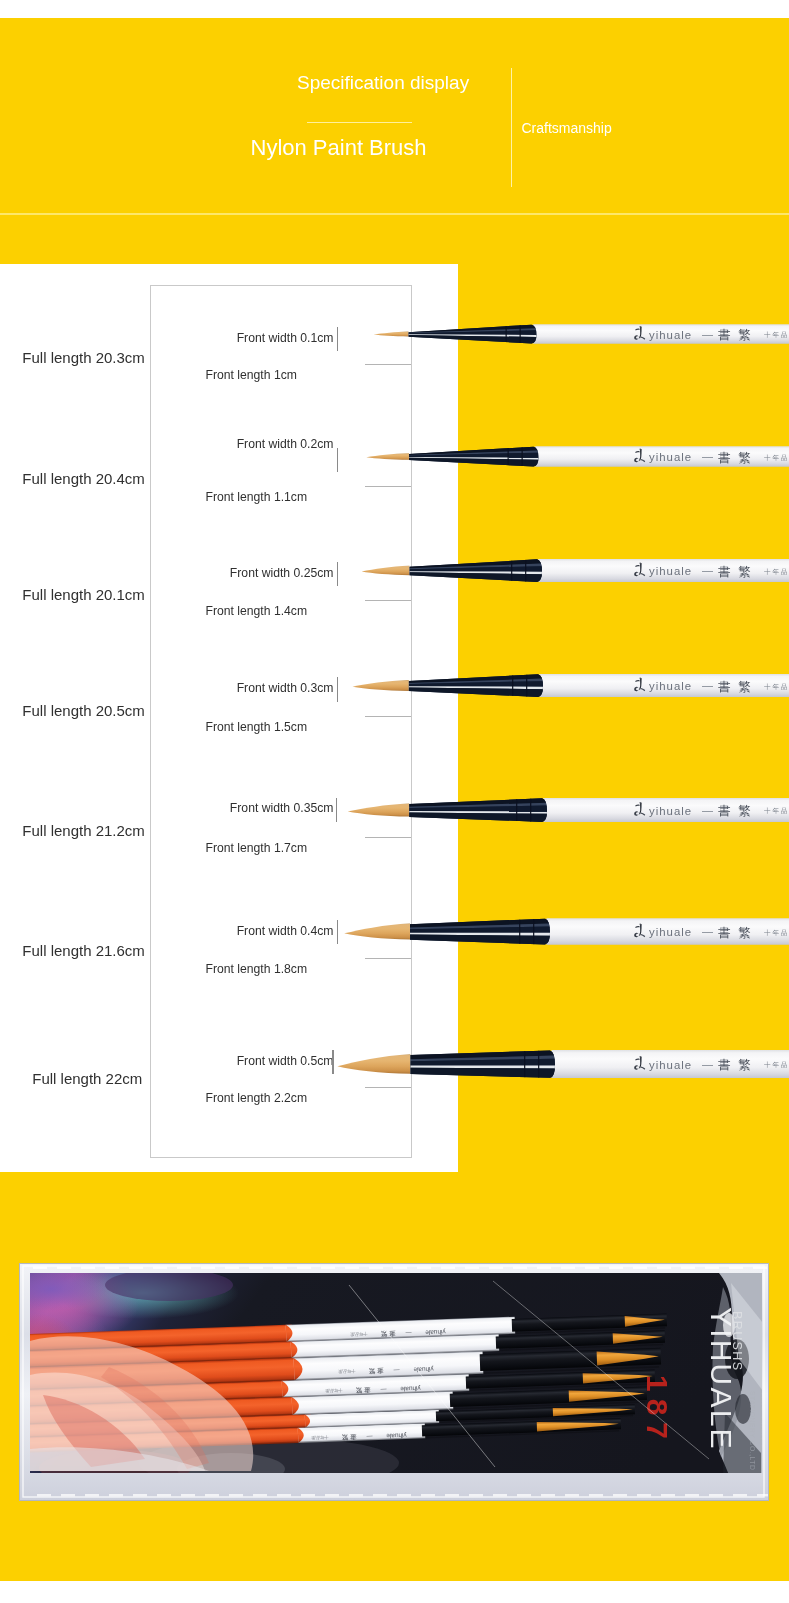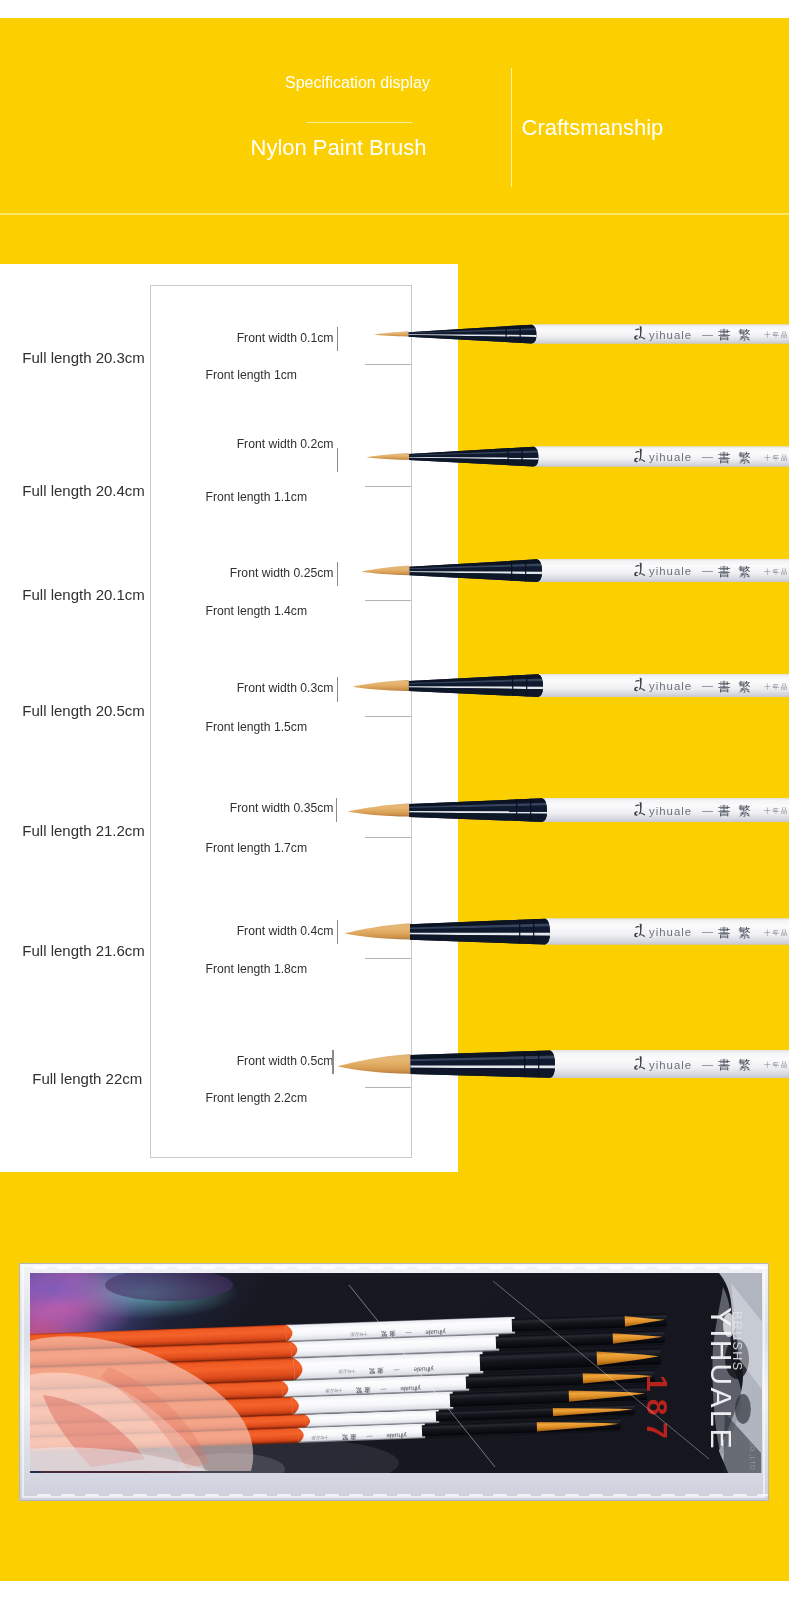--- a/index.html
+++ b/index.html
@@ -3,25 +3,25 @@
 <meta charset="utf-8">
 <title>Nylon Paint Brush</title>
 <style>
   html,body{margin:0;padding:0;background:#fff;}
   body{width:789px;height:1603px;font-family:"Liberation Sans",sans-serif;overflow:hidden;}
   #page{position:relative;width:789px;height:1603px;overflow:hidden;background:#fff;}
 
   
   .yellow-bg{position:absolute;left:0;top:18px;width:789px;height:1563px;background:#fcd000;}
   .hero{position:absolute;left:0;top:0;width:789px;height:214px;}
-  .hero-eyebrow{position:absolute;left:285px;top:72px;font-size:16px;color:#ffffff;white-space:nowrap;line-height:22px;}
+  .hero-eyebrow{position:absolute;left:297px;top:72px;font-size:19px;color:#ffffff;white-space:nowrap;line-height:22px;}
   .hero-rule{position:absolute;left:307px;top:122px;width:105px;height:1.3px;background:#fff09b;}
   .hero-title{position:absolute;left:250.5px;top:131px;font-size:22px;color:#ffffff;white-space:nowrap;line-height:34px;}
   .hero-vrule{position:absolute;left:511px;top:67.5px;width:1.3px;height:119.5px;background:#fff2a6;}
-  .hero-side{position:absolute;left:521.5px;top:115px;font-size:22px;color:#ffffff;white-space:nowrap;line-height:26px;}
+  .hero-side{position:absolute;left:521.5px;top:115px;font-size:14px;color:#ffffff;white-space:nowrap;line-height:26px;}
   .hero-hrule{position:absolute;left:0;top:213px;width:789px;height:1.6px;background:#fde76a;}
 
   
   .spec-panel{position:absolute;left:0;top:264px;width:458px;height:908px;background:#fff;}
   .spec-frame{position:absolute;left:150px;top:284.5px;width:261.5px;height:873.5px;border:1px solid #c9c9c9;box-sizing:border-box;}
 
   .row-fulllen{position:absolute;font-size:15px;color:#303030;text-align:right;white-space:nowrap;width:120px;left:22.3px;}
   .row-fw{position:absolute;font-size:12.2px;color:#303030;text-align:right;white-space:nowrap;width:200px;left:133.5px;}
   .row-fl{position:absolute;font-size:12.2px;color:#303030;white-space:nowrap;width:200px;left:205.5px;}
   .tick{position:absolute;left:336.5px;width:1.2px;background:#8a8a8a;}
@@ -51,21 +51,21 @@
   <div class="hero-hrule"></div>
 
   <div class="spec-panel"></div>
   <div class="spec-frame"></div>
   <div id="rows">
       <div class="row-fulllen" style="top: 349px;">Full length 20.3cm</div>
       <div class="row-fw" style="top: 331.2px;">Front width 0.1cm</div>
       <div class="tick" style="top: 327.1px; height: 24.2px; left: 336.5px;"></div>
       <div class="fline" style="top: 363.8px;"></div>
       <div class="row-fl" style="top: 368.1px;">Front length 1cm</div>
-      <div class="row-fulllen" style="top: 470.4px; margin-top: 12px;">Full length 20.4cm</div>
+      <div class="row-fulllen" style="top: 470.4px;">Full length 20.4cm</div>
       <div class="row-fw" style="top: 437px;">Front width 0.2cm</div>
       <div class="tick" style="top: 447.9px; height: 24.2px; left: 336.8px;"></div>
       <div class="fline" style="top: 485.6px;"></div>
       <div class="row-fl" style="top: 489.9px;">Front length 1.1cm</div>
       <div class="row-fulllen" style="top: 585.8px;">Full length 20.1cm</div>
       <div class="row-fw" style="top: 565.5px;">Front width 0.25cm</div>
       <div class="tick" style="top: 561.9px; height: 24.2px; left: 336.8px;"></div>
       <div class="fline" style="top: 599.9px;"></div>
       <div class="row-fl" style="top: 604.2px;">Front length 1.4cm</div>
       <div class="row-fulllen" style="top: 701.9px;">Full length 20.5cm</div>

